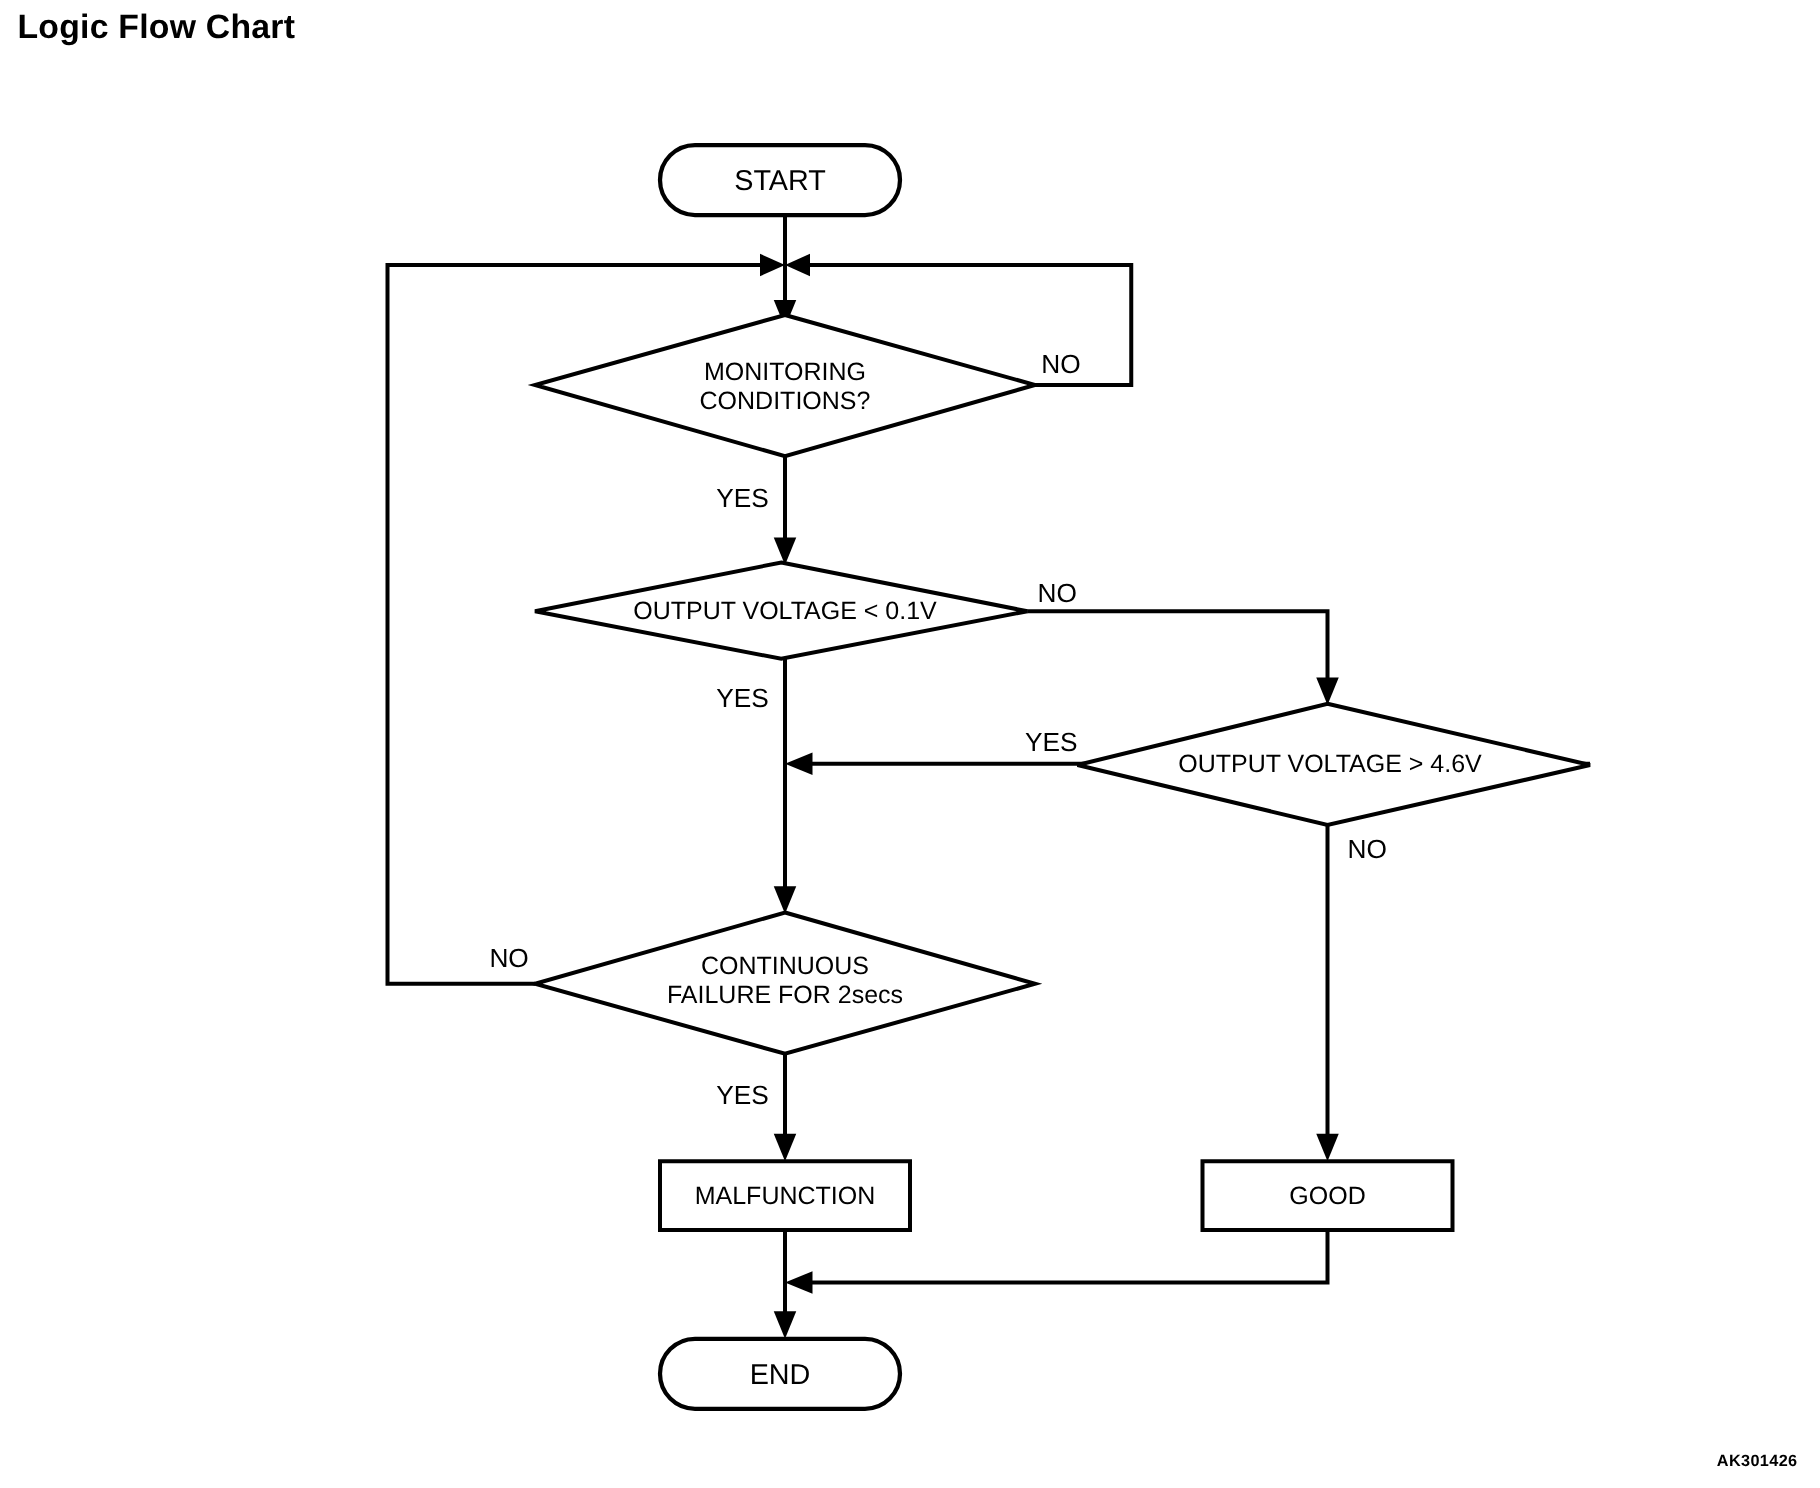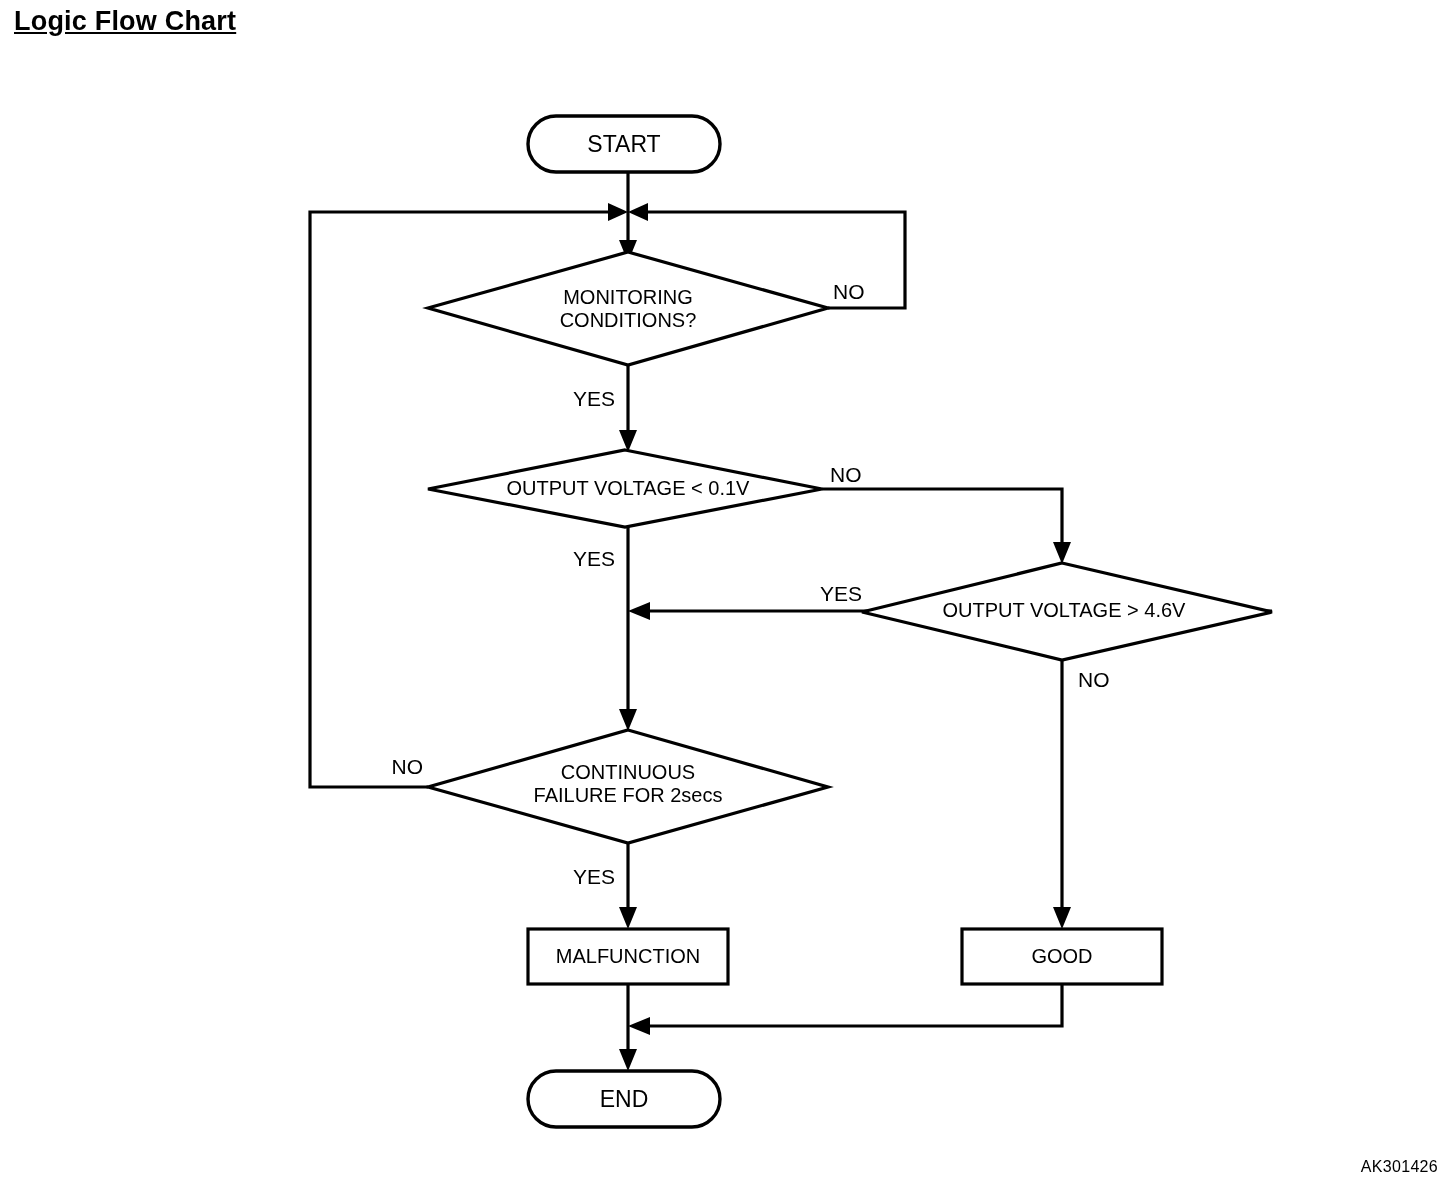--- a/index.html
+++ b/index.html
@@ -17,28 +17,27 @@
     overflow: hidden;
   }
   #page-title {
     position: absolute;
     left: 14px;
     top: 6px;
     font-size: 27px;
     font-weight: bold;
     letter-spacing: 0.2px;
     white-space: nowrap;
-    text-decoration: underline;
   }
   #figure-code {
     position: absolute;
     right: 18px;
     bottom: 14px;
-    font-size: 16px;
-    font-weight: normal;
+    font-size: 13px;
+    font-weight: bold;
     letter-spacing: 0.3px;
     margin-top: 36px;
   }
   #flowchart-svg {
     position: absolute;
     left: 0;
     top: 0;
   }
   .node-shape {
     fill: #ffffff;

